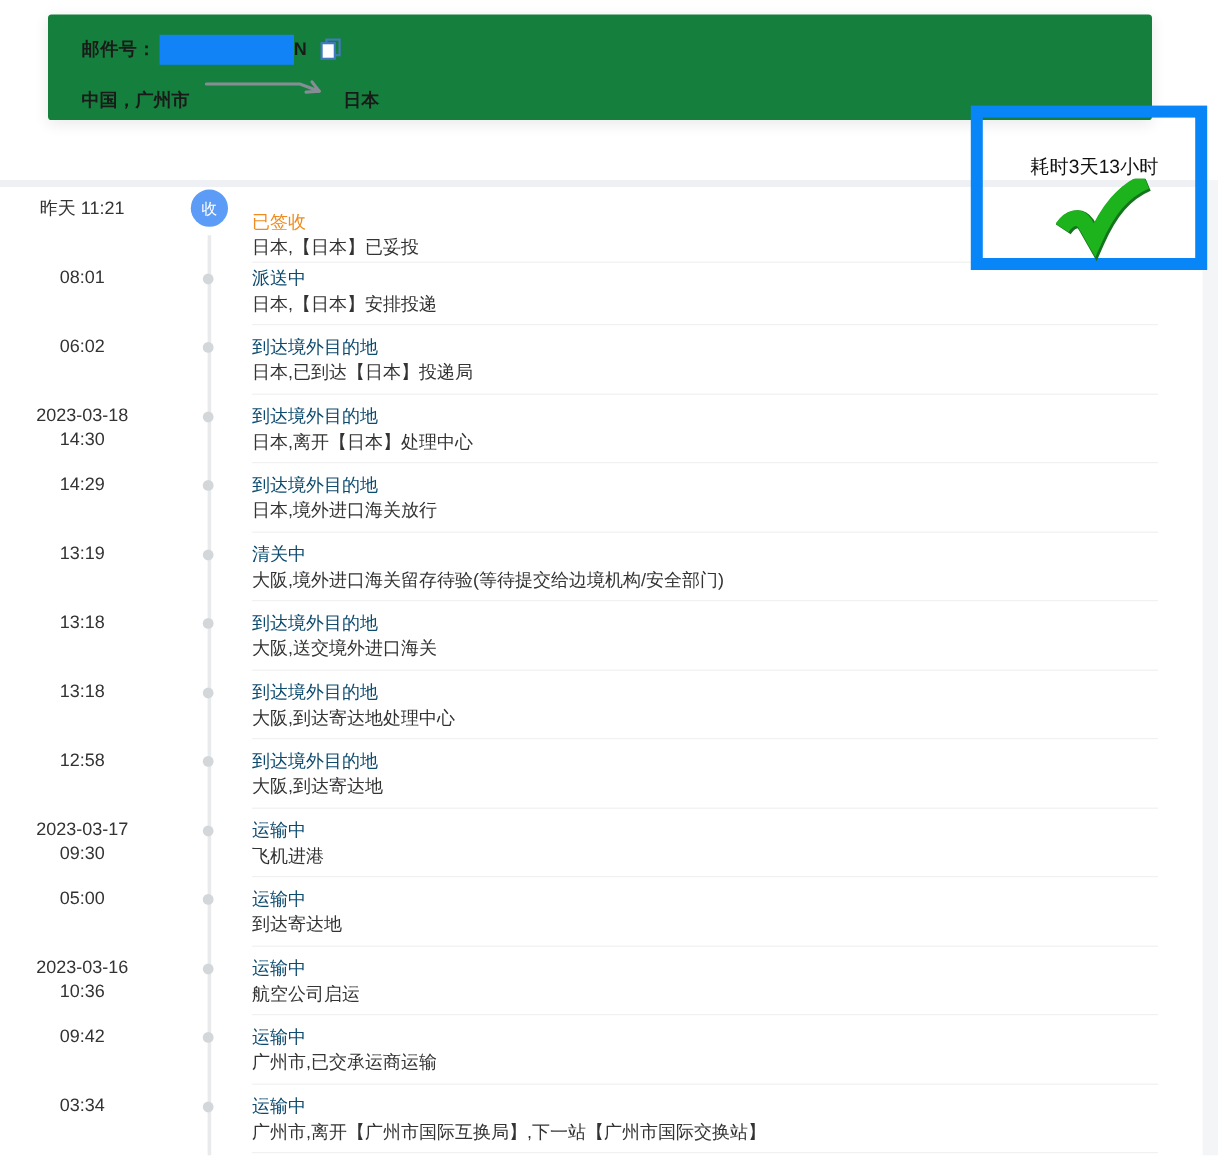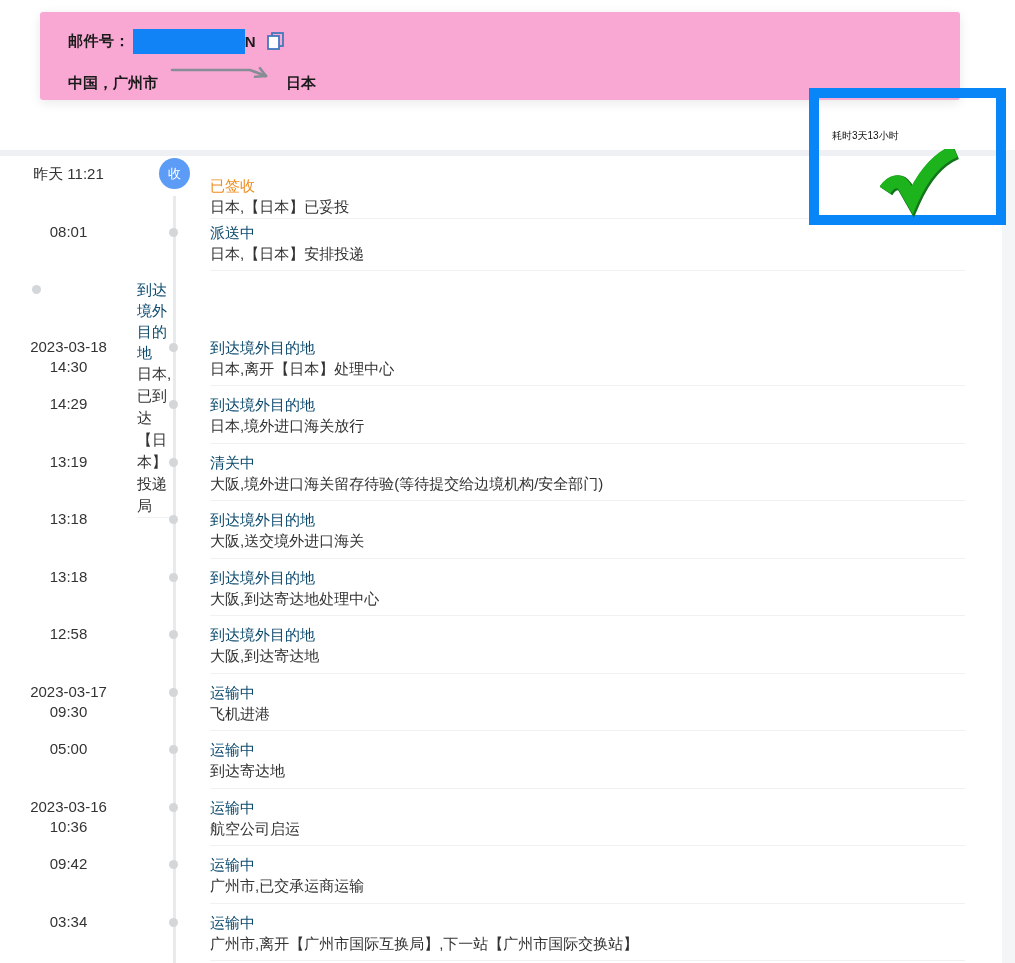--- a/index.html
+++ b/index.html
@@ -6,21 +6,21 @@
   html,body { width:1015px; height:963px; overflow:hidden; }
   body {
     font-family:"Liberation Sans","DejaVu Sans",sans-serif;
     background:#ffffff; color:#333;
     position:relative;
   }
 
   
   .header-card {
     position:absolute; left:40px; top:12px; width:920px; height:88px;
-    background:#f9a8d4; border-radius:3px;
+    background:#15803d; border-radius:3px;
     box-shadow:0 3px 12px rgba(0,0,0,0.09);
     z-index:3;
   }
   .mail-row {
     display:flex; align-items:center;
     margin:16px 0 0 28px; height:26px;
   }
   .mail-label { font-size:15px; font-weight:bold; color:#1a1a1a; letter-spacing:0.5px; }
   .redact-box {
     position:relative; z-index:2;
@@ -89,21 +89,21 @@
   .entry-detail  { font-size:15px; color:#333; line-height:22px; }
 
   
   .annotation-box {
     position:absolute; left:809px; top:88px; width:197px; height:137px;
     border:10px solid #0886f8; background:transparent;
     z-index:10; pointer-events:none;
   }
   .annotation-label {
     position:absolute; left:832px; top:129px; width:160px;
-    text-align:left; font-size:10px; color:#111;
+    text-align:center; font-size:16px; color:#111;
     z-index:11;
   }
   .annotation-check {
     position:absolute; left:880px; top:149px;
     z-index:11;
   }
 </style>
 </head>
 <body>
 
@@ -157,20 +157,23 @@
     <div class="entry-node">
           <div class="node-dot"></div>
         </div>
     <div class="entry-content">
       <div class="entry-status">派送中</div>
       <div class="entry-detail">日本,【日本】安排投递</div>
     </div>
   </div>
 
   <div class="entry">
+    <div class="entry-time">
+          <div>06:02</div>
+        </div>
     <div class="entry-node">
           <div class="node-dot"></div>
         </div>
     <div class="entry-content">
       <div class="entry-status">到达境外目的地</div>
       <div class="entry-detail">日本,已到达【日本】投递局</div>
     </div>
   </div>
 
   <div class="entry">

